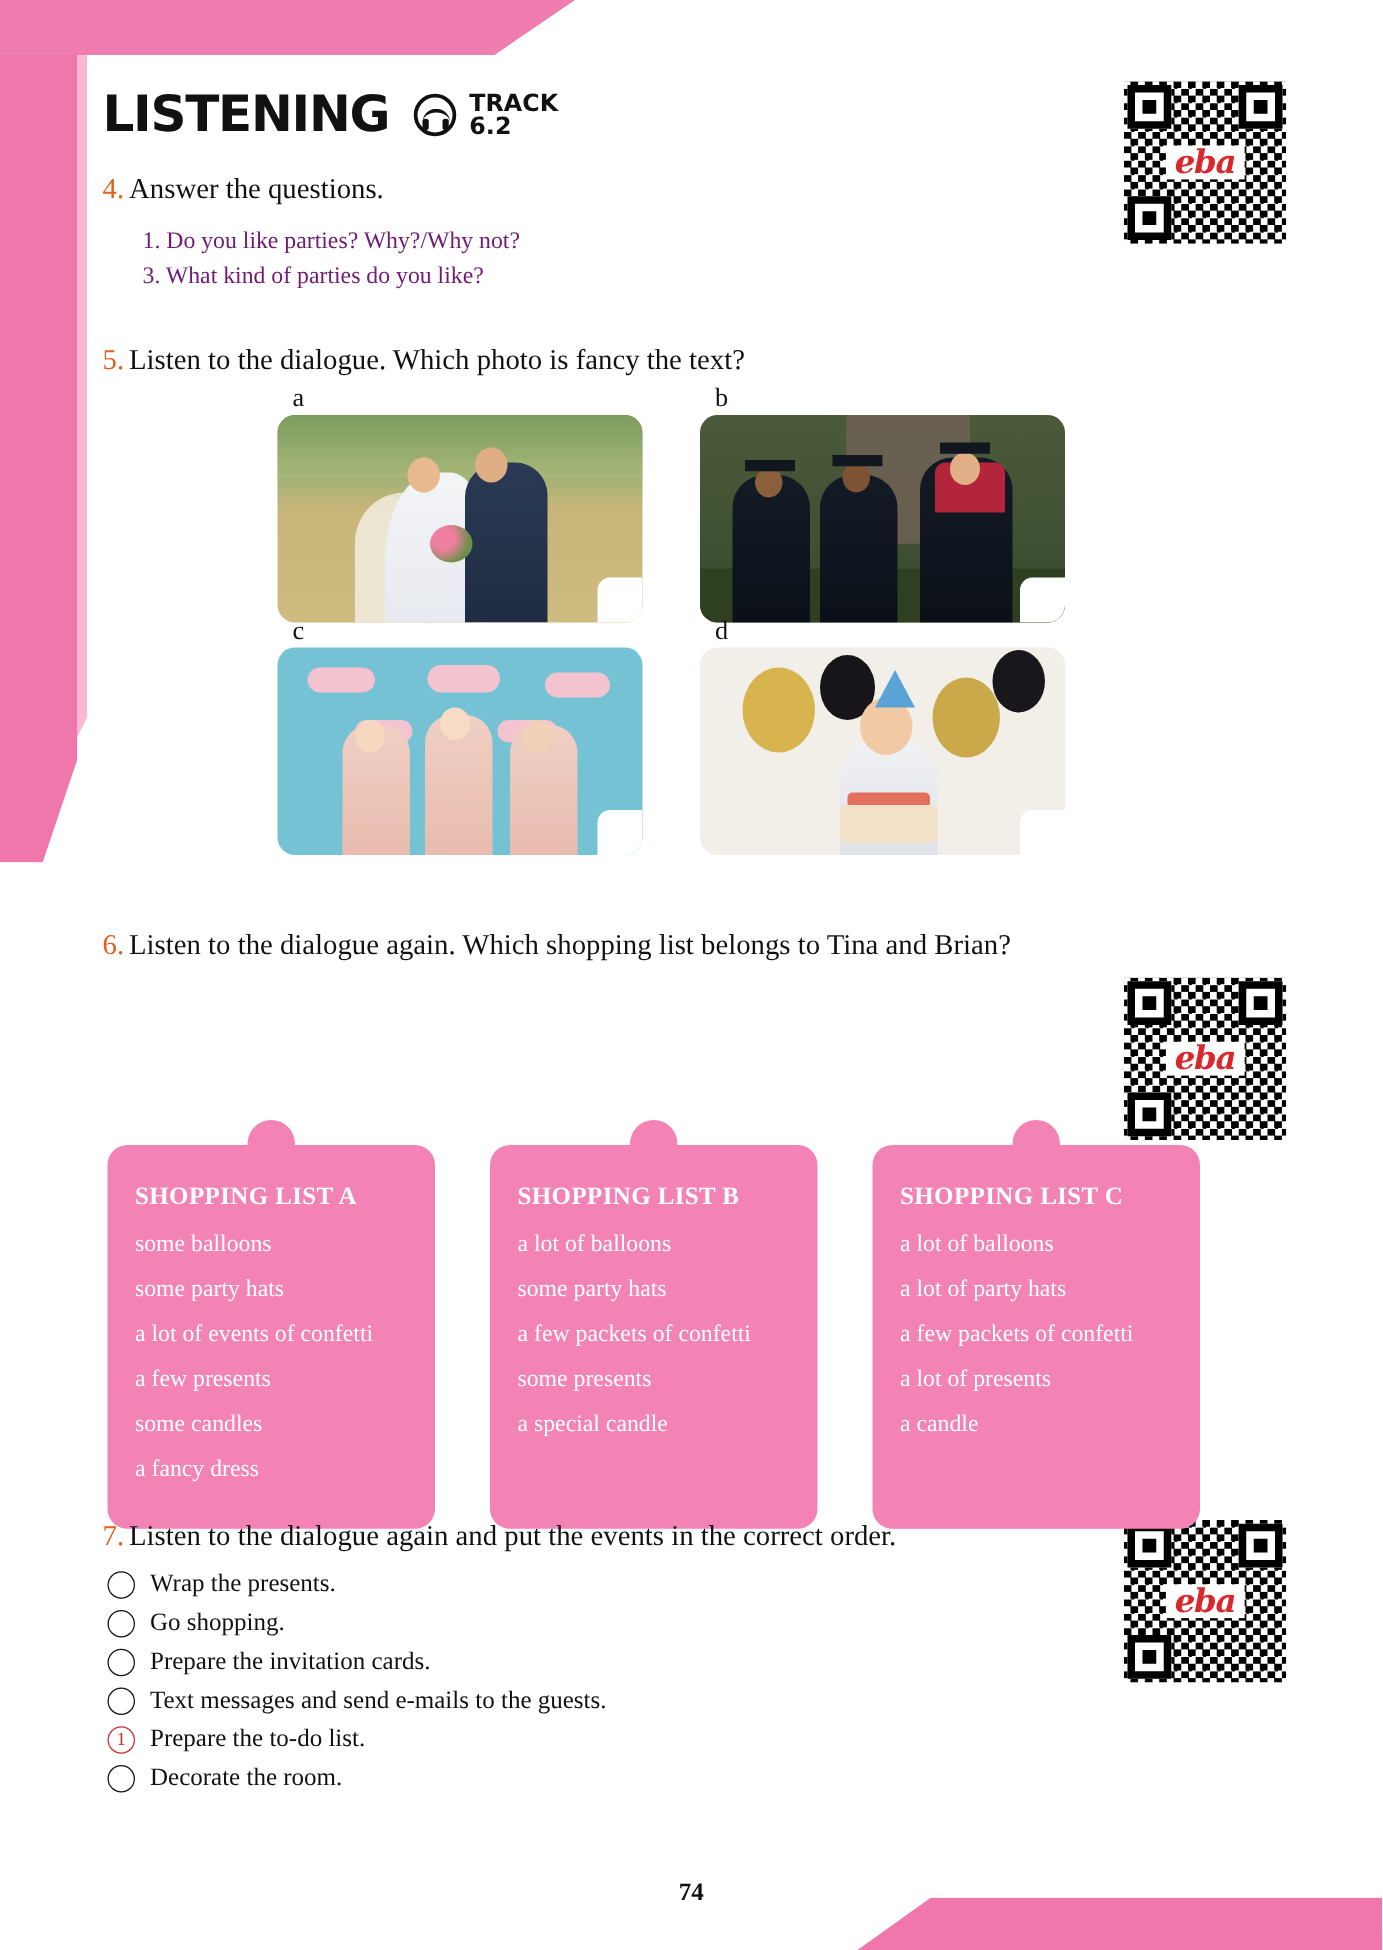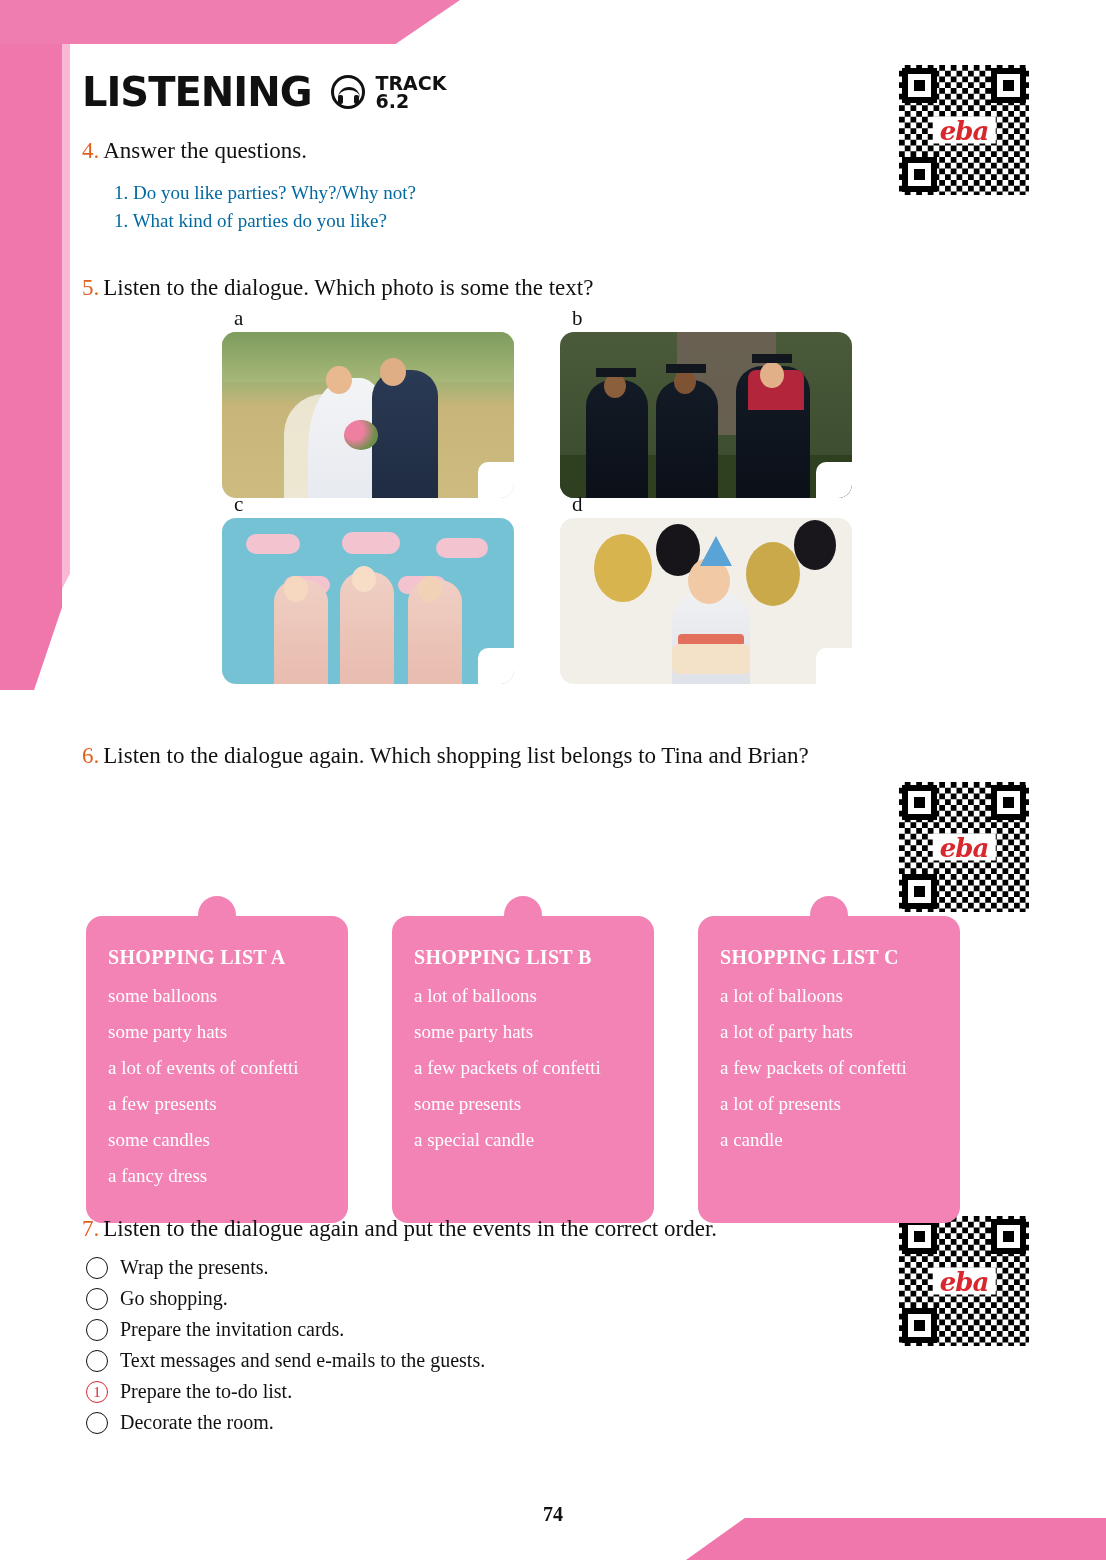--- a/index.html
+++ b/index.html
@@ -124,21 +124,21 @@
   .qr3 { top: 1213px; right: 74px; }
 
   
   .ex { position: absolute; }
   .ex-num {
     color: #e35f1e;
     font-size: 23px;
     font-family: "Liberation Serif", serif;
   }
   .ex-text { font-size: 23px; color: #111; }
-  .sub-q { font-size: 19px; color: #0369a1; margin: 0 0 6px 0; }
+  .sub-q { font-size: 19px; color: #701a75; margin: 0 0 6px 0; }
 
   .ex4 { top: 138px; left: 82px; }
   .ex4-subs { margin-top: 18px; margin-left: 32px; }
   .ex5 { top: 275px; left: 82px; }
   .ex6 { top: 743px; left: 82px; }
   .ex7 { top: 1216px; left: 82px; }
 
   
   .photos { position: absolute; top: 332px; left: 222px; width: 650px; }
   .photo-row { display: flex; gap: 46px; margin-bottom: 20px; }
@@ -315,27 +315,27 @@
     <span class="eba">eba</span>
   </div>
 
   <div class="ex ex4">
     <div>
       <span class="ex-num">4.</span>
       <span class="ex-text">Answer the questions.</span>
     </div>
     <div class="ex4-subs">
       <p class="sub-q">1. Do you like parties? Why?/Why not?</p>
-      <p class="sub-q">1. What kind of parties do you like?</p>
+      <p class="sub-q">3. What kind of parties do you like?</p>
     </div>
   </div>
 
   <div class="ex ex5">
     <span class="ex-num">5.</span>
-    <span class="ex-text">Listen to the dialogue. Which photo is some the text?</span>
+    <span class="ex-text">Listen to the dialogue. Which photo is fancy the text?</span>
   </div>
 
   <div class="photos">
     <div class="photo-row">
       <div class="photo-cell">
         <span class="photo-letter">a</span>
         <div class="photo-frame ph-a">
           <span class="sky"></span>
           <span class="veil"></span>
           <span class="bride"></span>

